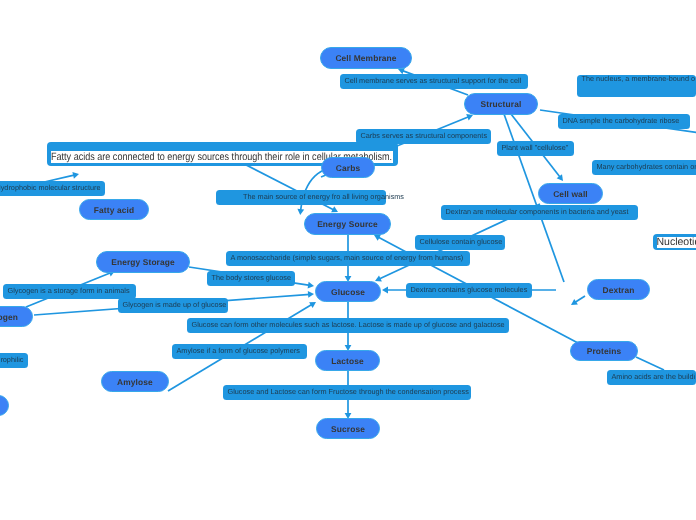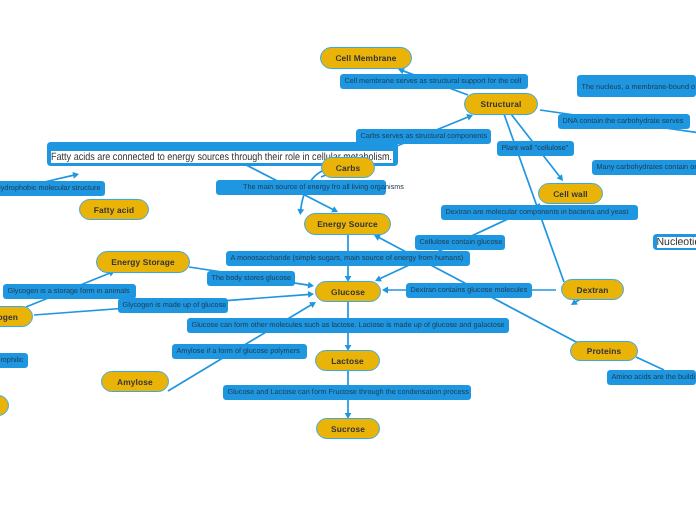--- a/index.html
+++ b/index.html
@@ -3,27 +3,27 @@
 <meta charset="utf-8">
 <style>
   html,body{margin:0;padding:0;background:#fff;}
   body{width:696px;height:520px;overflow:hidden;position:relative;
        font-family:"Liberation Sans",sans-serif;-webkit-font-smoothing:antialiased;
        text-rendering:geometricPrecision;}
   .lbl,.node,.editbox{-webkit-font-smoothing:antialiased;}
   .lbl,.node,.editbox,.field,.fieldtext{opacity:0.999;}
   #stage{position:absolute;left:0;top:0;width:696px;height:520px;overflow:hidden;}
   svg#edges{position:absolute;left:0;top:0;width:696px;height:520px;}
-  .node{position:absolute;background:#eab308;border:1.5px solid #37a8ea;border-radius:999px;
+  .node{position:absolute;background:#3b82f6;border:1.5px solid #37a8ea;border-radius:999px;
         display:flex;align-items:center;justify-content:center;color:#363636;
         font-weight:700;font-size:8.4px;letter-spacing:.12px;box-sizing:border-box;}
   .lbl{position:absolute;background:#1f96e0;border-radius:3.5px;color:#1d3b50;
        display:flex;align-items:flex-start;font-size:7.3px;box-sizing:border-box;
        white-space:nowrap;padding:3.2px 4.5px 0;letter-spacing:0;line-height:8px;}
-  .lbl.tall{align-items:flex-end;padding-bottom:6px;}
+  .lbl.tall{align-items:flex-end;padding-bottom:14px;}
   .editbox{position:absolute;background:#1f96e0;border-radius:4px;box-sizing:border-box;
            display:flex;align-items:center;}
   .editbox .field{background:#fff;color:#333;font-size:11px;line-height:12px;
       font-family:"Liberation Sans",sans-serif;white-space:nowrap;overflow:hidden;}
   .editbox .fieldtext{white-space:nowrap;}
 </style>
 </head>
 <body>
 
 <div id="stage">
@@ -102,26 +102,26 @@
         <polygon points="375.0,281.0 379.0,275.4 381.9,281.5" fill="#1f96e0"></polygon>
       </g>
       <g>
         <polyline points="578,343 377.53515166538824,236.87155088167614" fill="none" stroke="#1f96e0" stroke-width="1.7"></polyline>
         <polygon points="374.0,235.0 380.9,234.8 377.7,240.8" fill="#1f96e0"></polygon>
       </g>
     </svg>
   <div id="labels">
       <div class="lbl" style="left: 340px; top: 74px; width: 188px; height: 15px;">Cell membrane serves as structural support for the cell</div>
       <div class="lbl tall" style="left: 577px; top: 75px; width: 119px; height: 22px;">The nucleus, a membrane-bound o</div>
-      <div class="lbl" style="left: 558px; top: 114px; width: 132px; height: 15px;">DNA contain the carbohydrate serves</div>
+      <div class="lbl" style="left: 558px; top: 114px; width: 132px; height: 15px;">DNA simple the carbohydrate ribose</div>
       <div class="lbl" style="left: 356px; top: 129px; width: 135px; height: 15px;">Carbs serves as structural components</div>
       <div class="lbl" style="left: 497px; top: 141px; width: 77px; height: 15px;">Plant wall "cellulose"</div>
       <div class="lbl" style="left: 592px; top: 160px; width: 118px; height: 15px;">Many carbohydrates contain one o</div>
       <div class="lbl" style="justify-content: flex-end; left: -200px; top: 181px; width: 305px; height: 15px;">Hydrophobic molecular structure</div>
-      <div class="lbl" style="left: 216px; top: 180px; width: 170px; height: 15px; padding-left: 27px;">The main source of energy fro all living organisms</div>
+      <div class="lbl" style="left: 216px; top: 190px; width: 170px; height: 15px; padding-left: 27px;">The main source of energy fro all living organisms</div>
       <div class="lbl" style="left: 441px; top: 205px; width: 197px; height: 15px;">Dextran are molecular components in bacteria and yeast</div>
       <div class="lbl" style="left: 415px; top: 235px; width: 90px; height: 15px;">Cellulose contain glucose</div>
       <div class="lbl" style="left: 226px; top: 251px; width: 244px; height: 15px;">A monosaccharide (simple sugars, main source of energy from humans)</div>
       <div class="lbl" style="left: 207px; top: 271px; width: 88px; height: 15px;">The body stores glucose</div>
       <div class="lbl" style="left: 3px; top: 284px; width: 133px; height: 15px;">Glycogen is a storage form in animals</div>
       <div class="lbl" style="left: 406px; top: 283px; width: 126px; height: 15px;">Dextran contains glucose molecules</div>
       <div class="lbl" style="left: 118px; top: 298px; width: 110px; height: 15px; text-align: center;">Glycogen is made up of glucose</div>
       <div class="lbl" style="left: 187px; top: 318px; width: 322px; height: 15px;">Glucose can form other molecules such as lactose. Lactose is made up of glucose and galactose</div>
       <div class="lbl" style="left: 172px; top: 344px; width: 135px; height: 15px;">Amylose if a form of glucose polymers</div>
       <div class="lbl" style="justify-content: flex-end; left: -200px; top: 353px; width: 228px; height: 15px;">Hydrophilic</div>
@@ -137,21 +137,21 @@
       </div>
     </div>
   <div id="nodes">
       <div class="node" style="left: 320px; top: 47px; width: 92px; height: 22px;">Cell Membrane</div>
       <div class="node" style="left: 464px; top: 93px; width: 74px; height: 22px;">Structural</div>
       <div class="node" style="left: 79px; top: 157px; width: 70px; height: 21px; margin-top: 42px;">Fatty acid</div>
       <div class="node" style="left: 321px; top: 157px; width: 54px; height: 21px;">Carbs</div>
       <div class="node" style="left: 538px; top: 183px; width: 65px; height: 21px;">Cell wall</div>
       <div class="node" style="left: 304px; top: 213px; width: 87px; height: 22px;">Energy Source</div>
       <div class="node" style="left: 96px; top: 251px; width: 94px; height: 22px;">Energy Storage</div>
-      <div class="node" style="left: 561px; top: 279px; width: 63px; height: 21px;">Dextran</div>
+      <div class="node" style="left: 587px; top: 279px; width: 63px; height: 21px;">Dextran</div>
       <div class="node" style="left: 315px; top: 281px; width: 66px; height: 21px;">Glucose</div>
       <div class="node" style="left: -36px; top: 306px; width: 69px; height: 21px;">Glycogen</div>
       <div class="node" style="left: 570px; top: 341px; width: 68px; height: 20px;">Proteins</div>
       <div class="node" style="left: 315px; top: 350px; width: 65px; height: 21px;">Lactose</div>
       <div class="node" style="left: 101px; top: 371px; width: 68px; height: 21px;">Amylose</div>
       <div class="node" style="left: -55px; top: 395px; width: 64px; height: 21px;"></div>
       <div class="node" style="left: 316px; top: 418px; width: 64px; height: 21px;">Sucrose</div>
     </div>
 </div>
 

